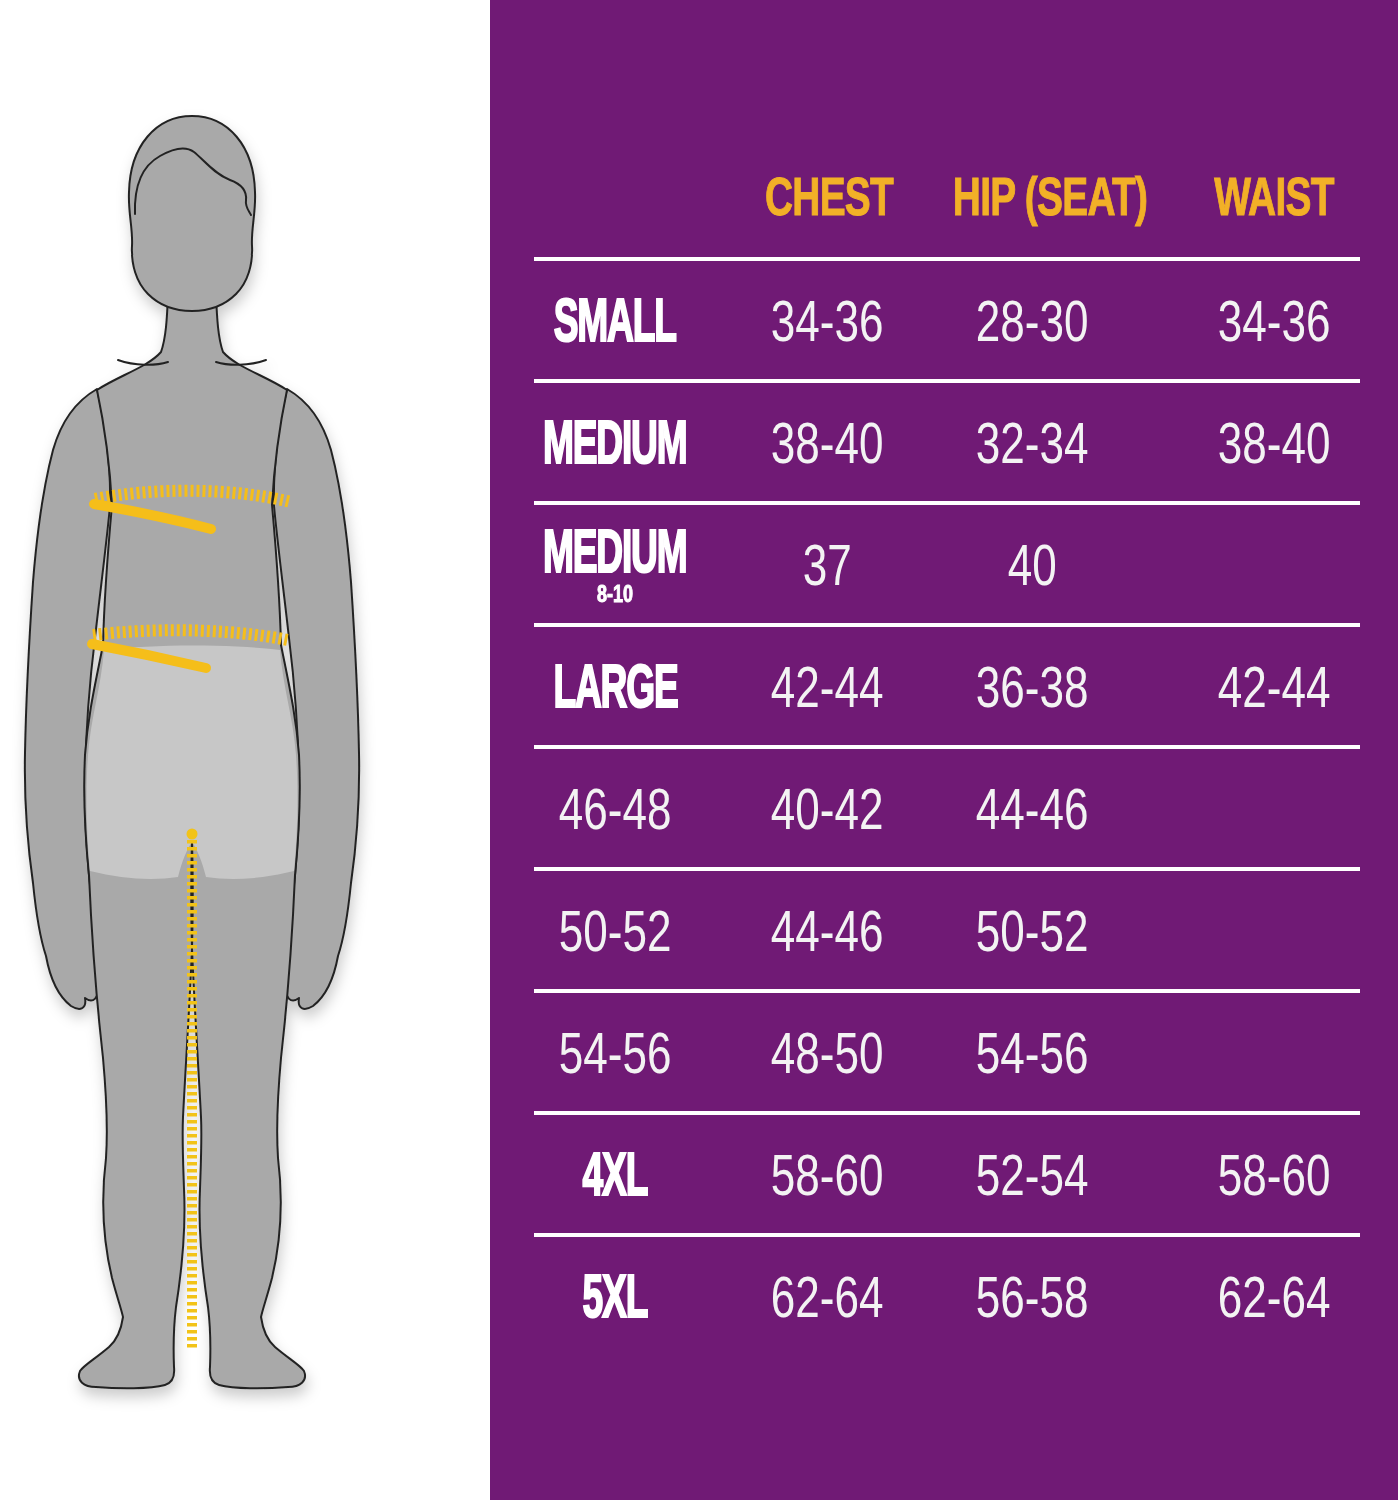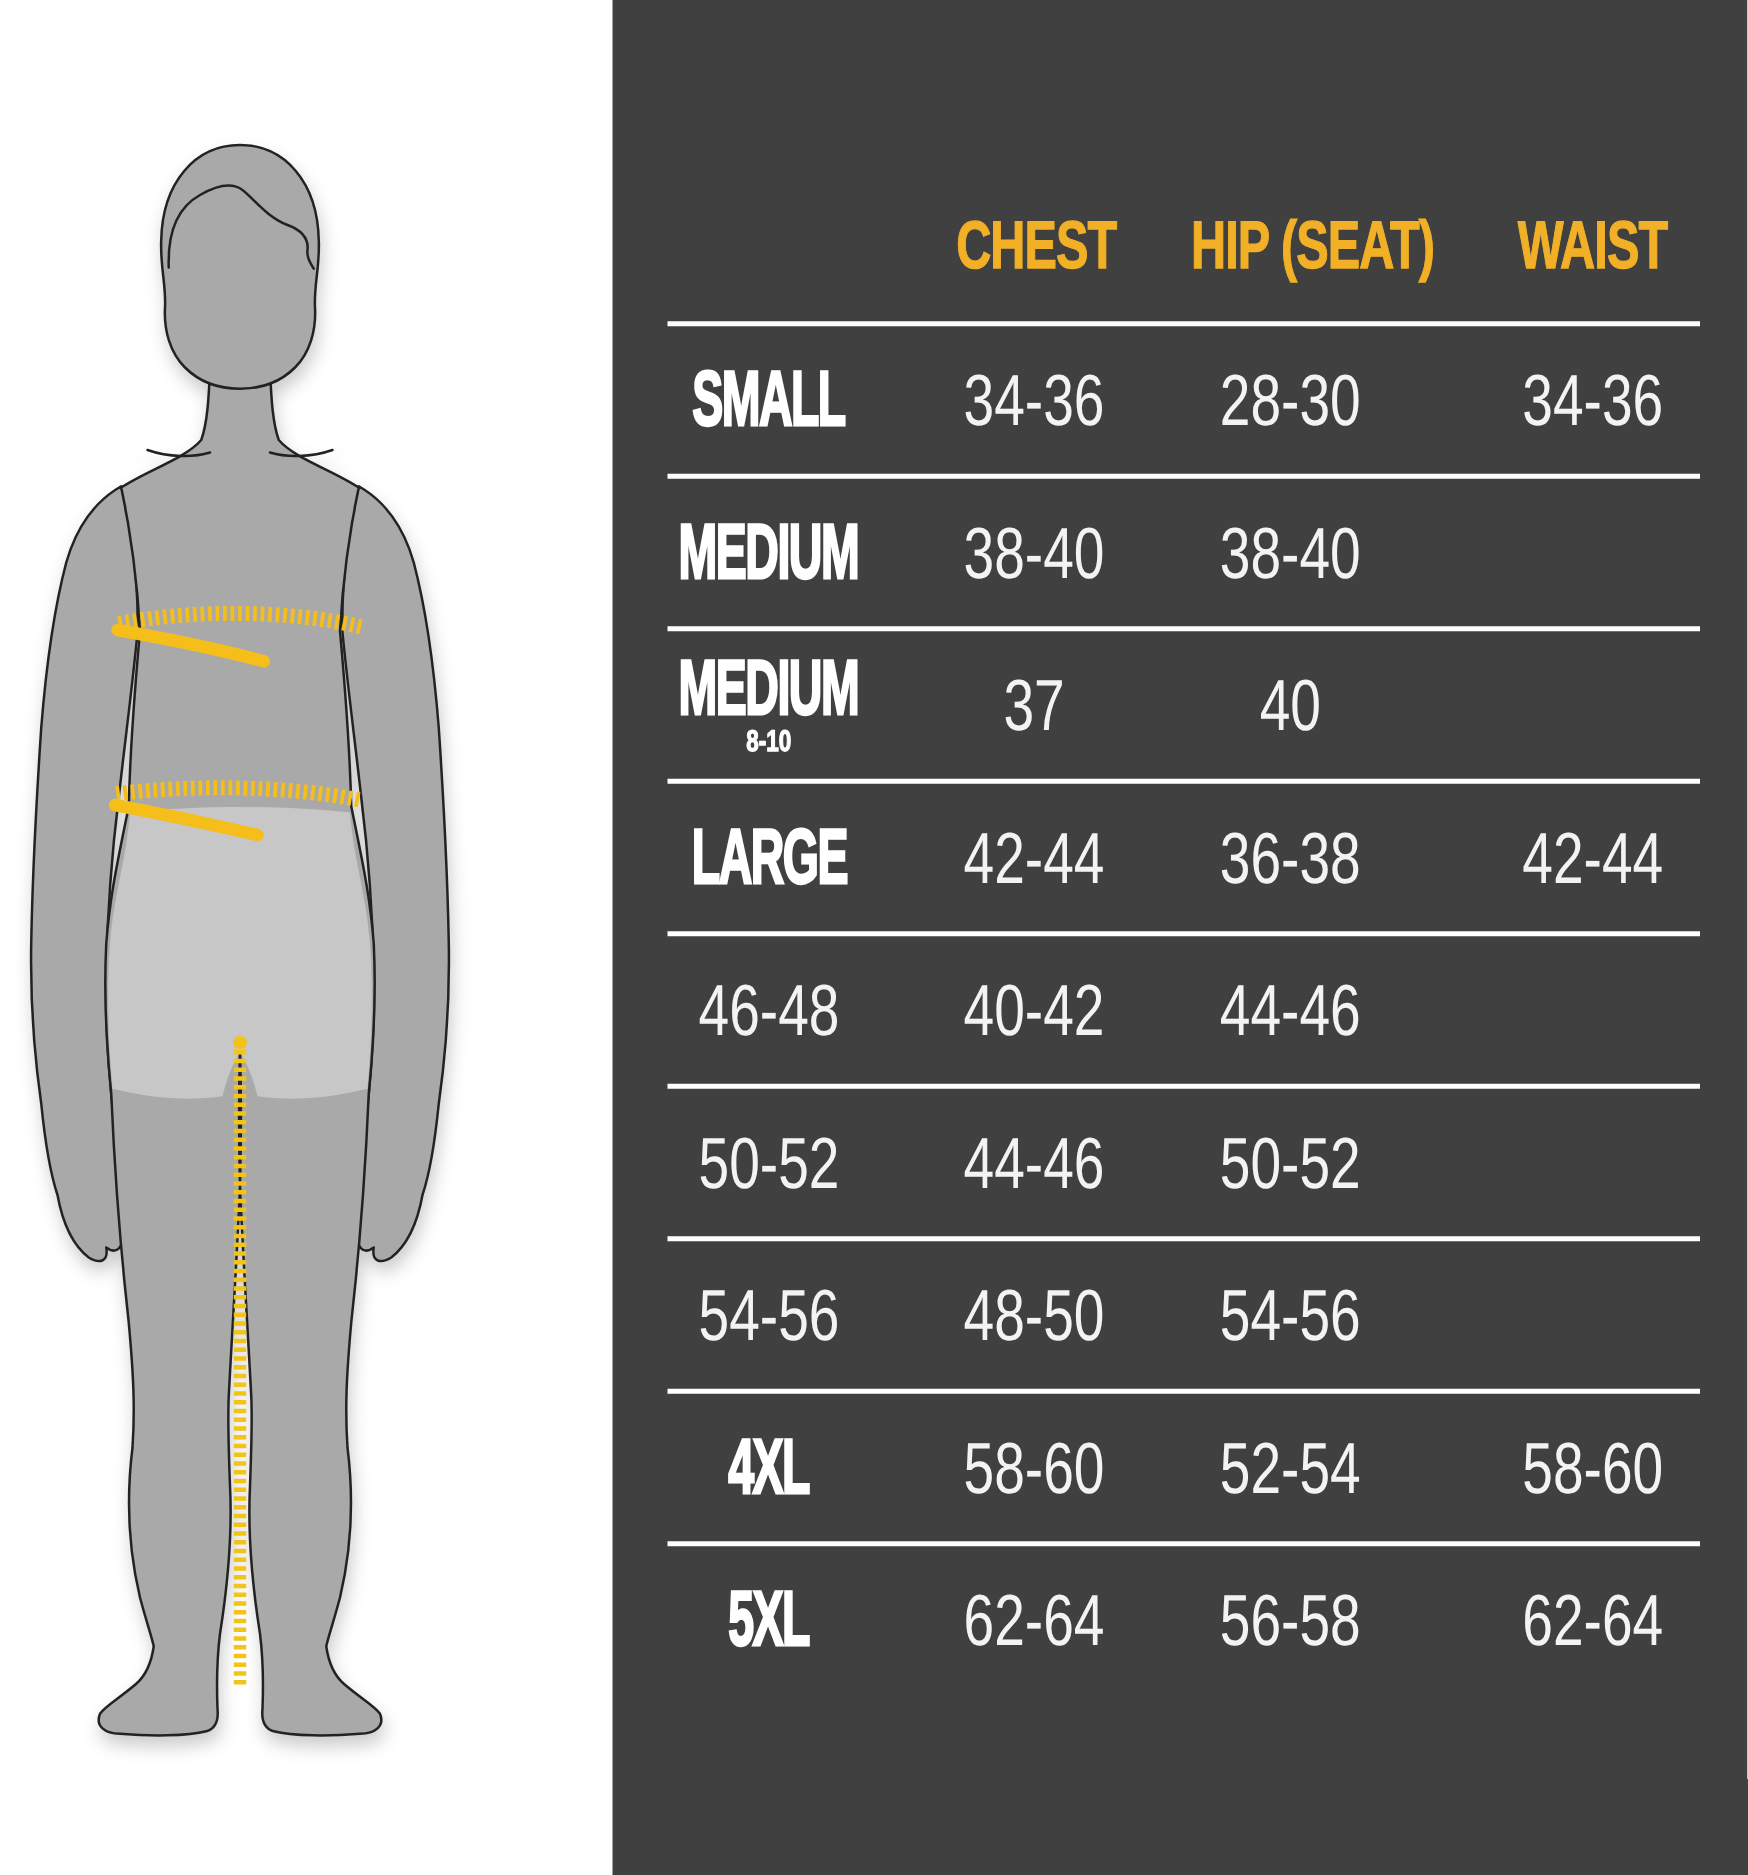--- a/index.html
+++ b/index.html
@@ -11,21 +11,21 @@
   .figure-pane{position:absolute;left:0;top:0;width:490px;height:1500px;background:#ffffff;}
   .figure-pane svg{display:block;width:490px;height:1500px;}
   .body-part{fill:#A9A9A9;stroke:#232323;stroke-width:2;stroke-linejoin:round;}
   .line-detail{fill:none;stroke:#232323;stroke-width:2;stroke-linecap:round;}
   .shorts{fill:#C7C7C7;stroke:none;}
   .tape-dashed{fill:none;stroke:#F5BE1A;stroke-width:12;stroke-dasharray:3 3;}
   .tape-solid{fill:none;stroke:#F5BE1A;stroke-width:10;stroke-linecap:round;}
   .tape-inseam{fill:none;stroke:#F2C318;stroke-width:10;stroke-dasharray:3.5 3.5;}
   
   .table-pane{
-    position:absolute;left:490px;top:0;width:908px;height:1500px;background:#404040;
+    position:absolute;left:490px;top:0;width:908px;height:1500px;background:#701a75;
   }
   .thead{
     display:grid;grid-template-columns:250px 175px 235px 248px;
     height:257px;align-items:end;box-sizing:border-box;padding-bottom:30px;
   }
   .trow{
     display:grid;grid-template-columns:250px 175px 235px 248px;
     height:118px;align-items:center;border-radius:18px;
   }
   .cell{text-align:center;overflow:visible;}
@@ -153,20 +153,21 @@
       <div class="cell val"><span class="cond">28-30</span></div>
       <div class="cell val"><span class="cond">34-36</span></div>
     </div>
     <div class="hline"></div>
 
     <div class="trow">
       <div class="cell size-cell">
           <span class="size-label">MEDIUM</span>
         </div>
       <div class="cell val"><span class="cond">38-40</span></div>
+      <div class="cell val"><span class="cond">32-34</span></div>
       <div class="cell val"><span class="cond">38-40</span></div>
     </div>
     <div class="hline"></div>
 
     <div class="trow">
       <div class="cell size-cell">
         <span class="size-label">MEDIUM</span>
         <span class="size-sub">8-10</span>
       </div>
       <div class="cell val"><span class="cond">37</span></div>

